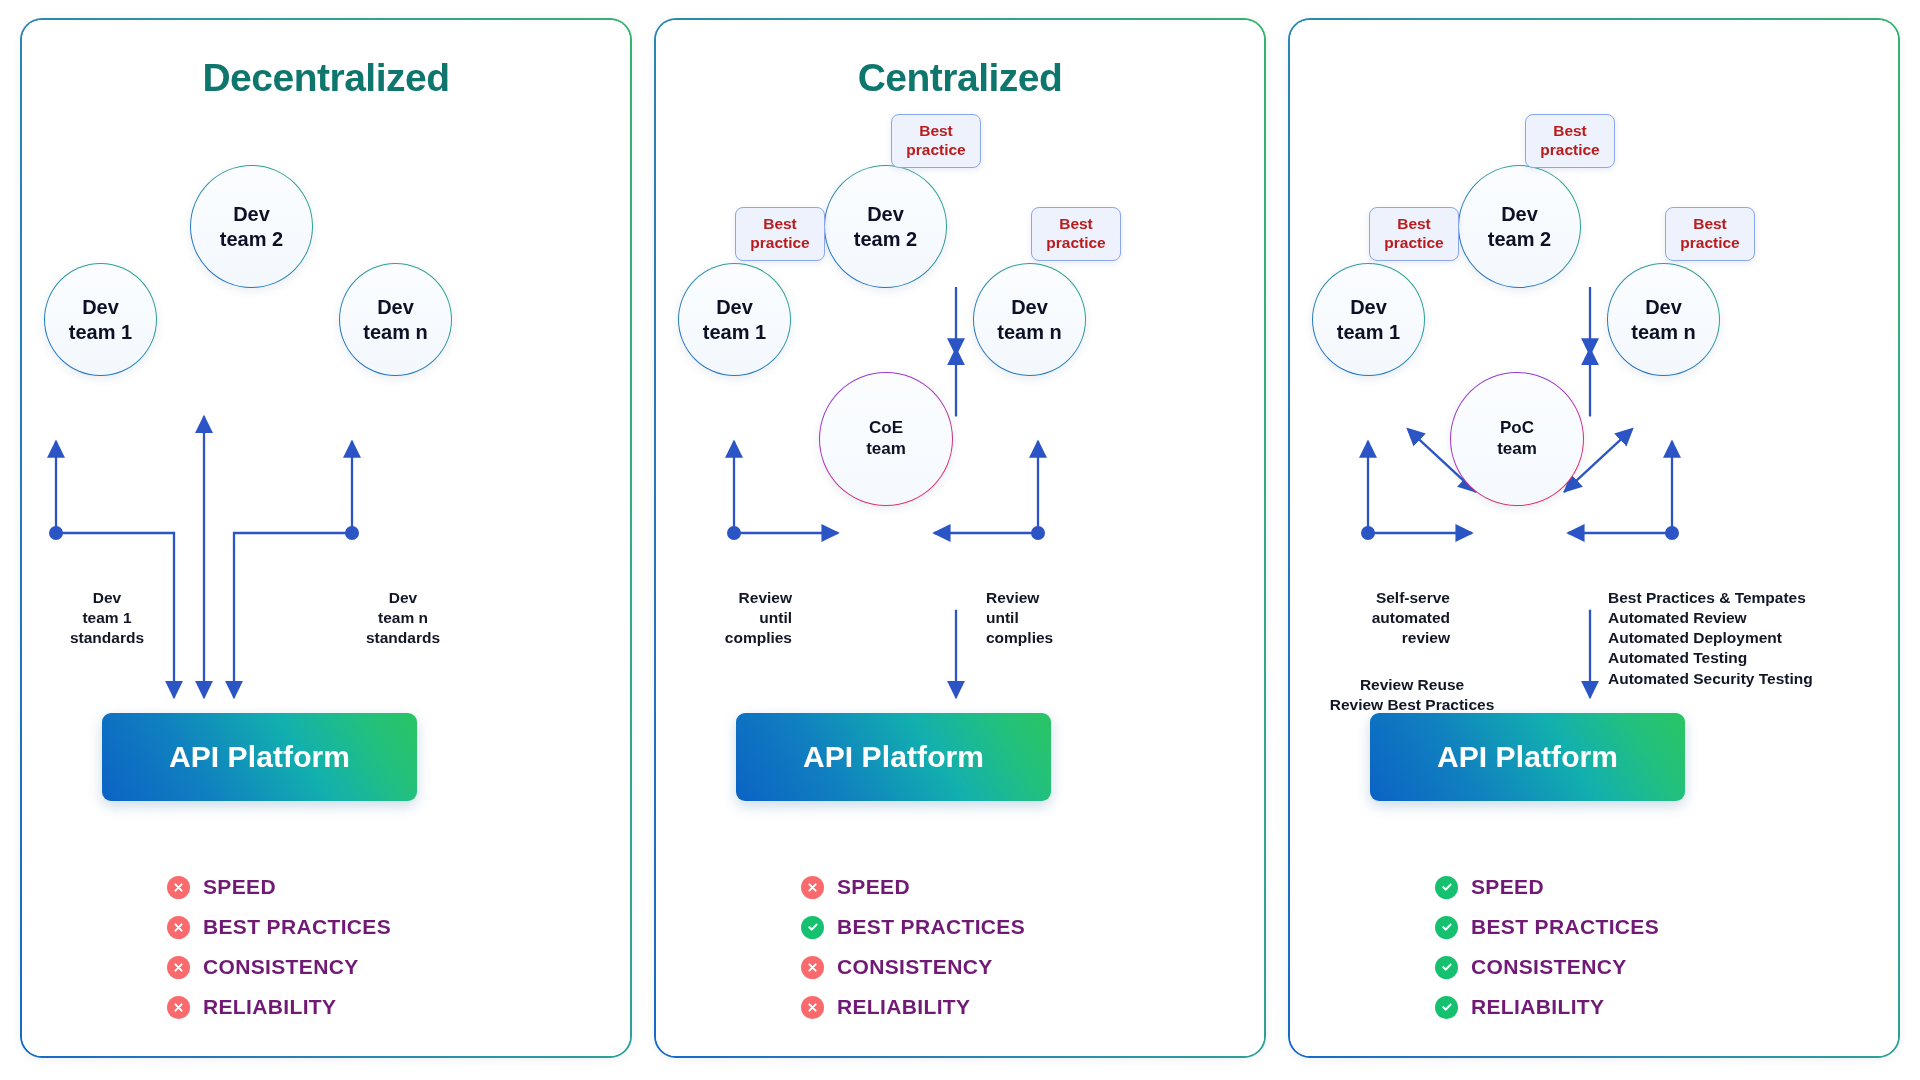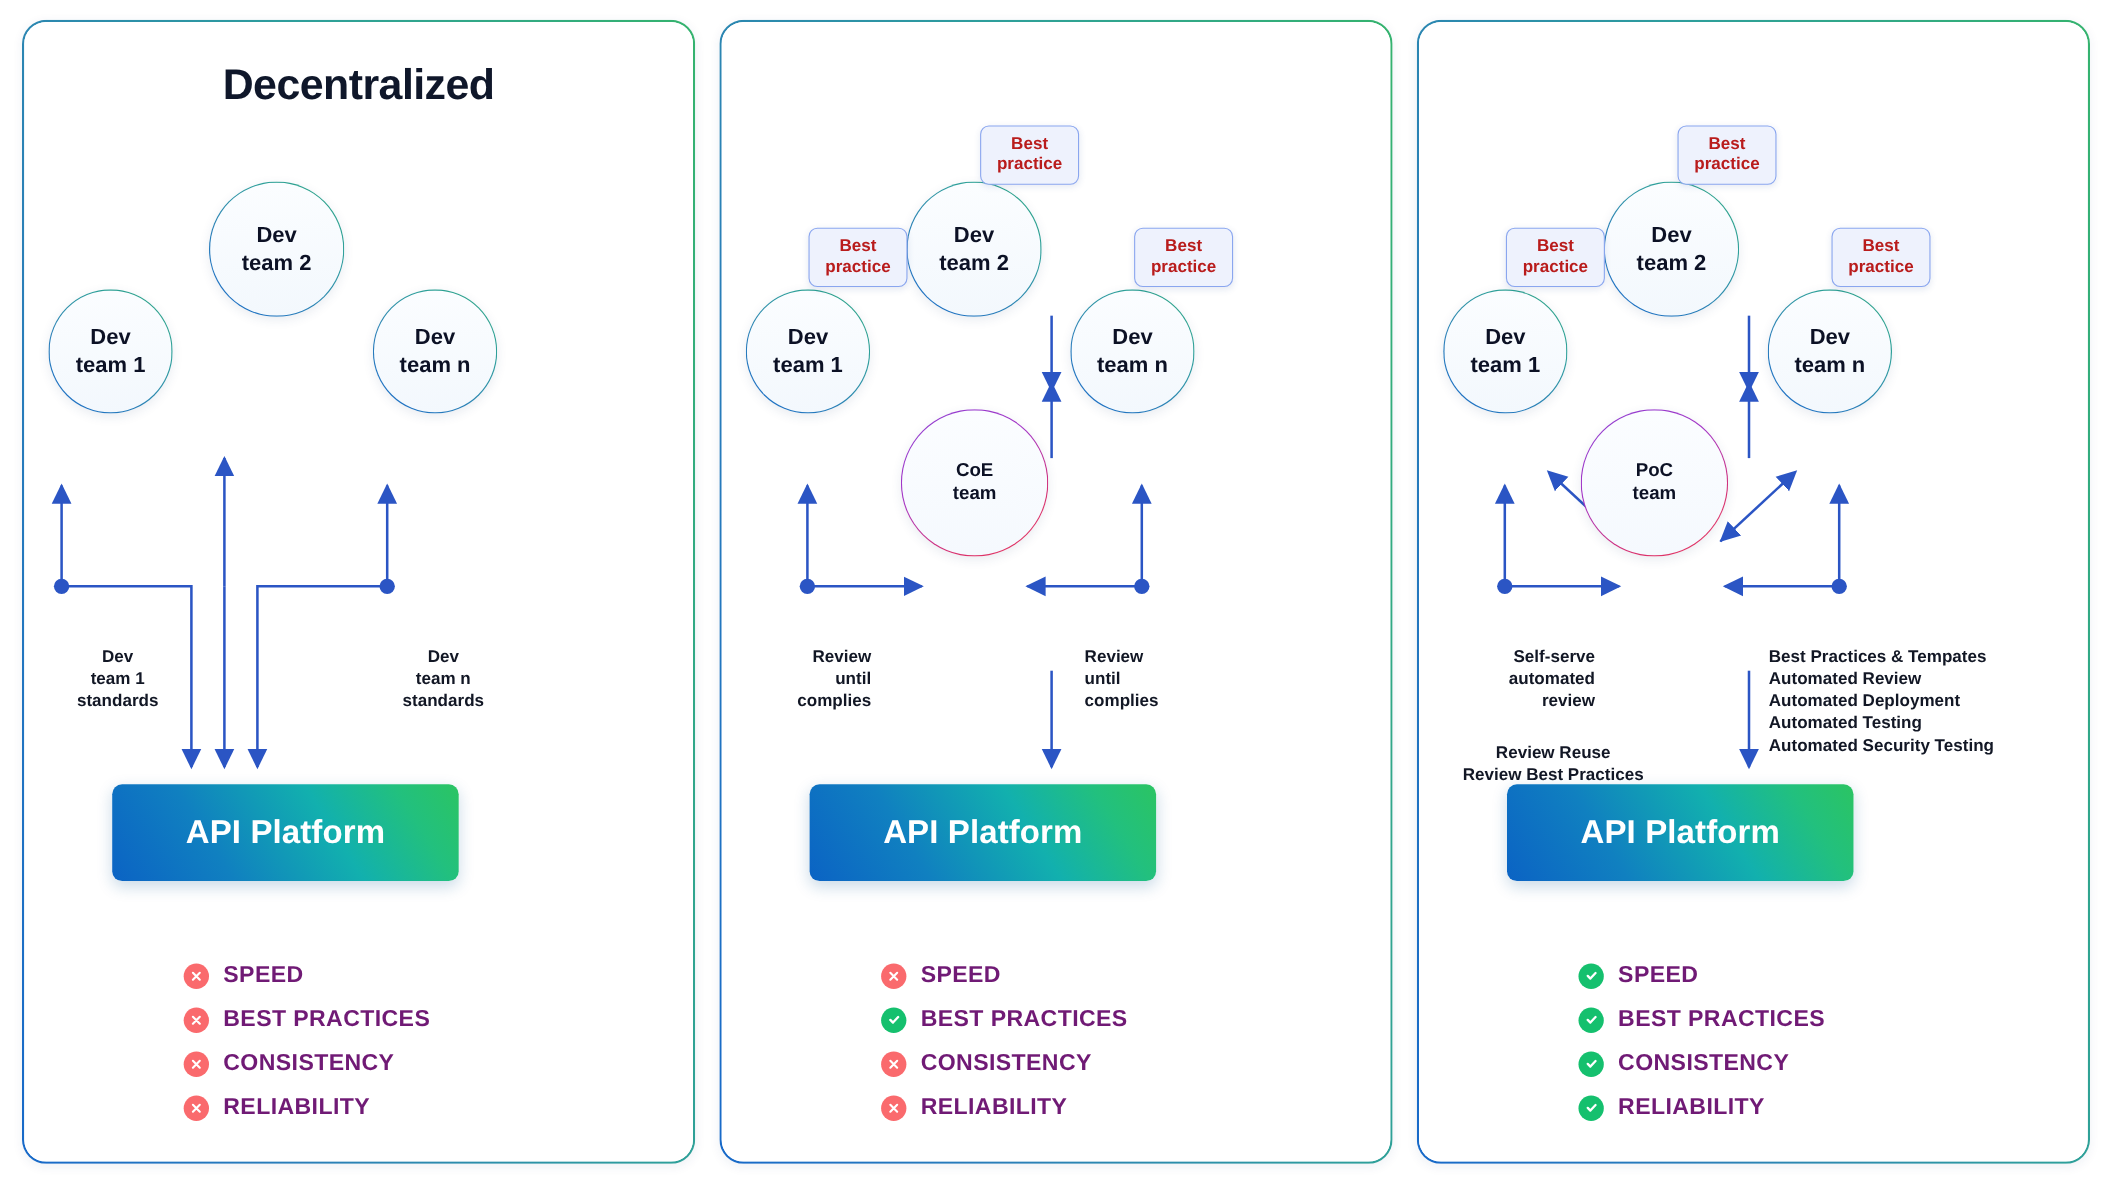--- a/index.html
+++ b/index.html
@@ -45,21 +45,21 @@
 
   .panel-title {
     position: absolute;
     top: 36px;
     left: 0;
     width: 100%;
     text-align: center;
     font-size: 39px;
     font-weight: 700;
     letter-spacing: -0.5px;
-    color: #0f172a;
+    color: #0f766e;
   }
 
   
   .diagram {
     position: absolute;
     inset: 0;
     width: 100%;
     height: 100%;
   }
 
@@ -249,20 +249,21 @@
               </svg>
             </span>
           <span class="status-label">RELIABILITY</span>
         </div>
       </div>
     </div>
   </div>
 
   <div class="panel">
     <div class="panel-inner">
+      <div class="panel-title">Centralized</div>
 
       <svg class="diagram" viewBox="0 0 608 1040" preserveAspectRatio="none">
         <defs>
           <marker id="ah2" markerWidth="9" markerHeight="9" refX="7.2" refY="4.5" orient="auto">
             <path d="M0,0.6 L8,4.5 L0,8.4 z" fill="#2b55c4"></path>
           </marker>
         </defs>
         <g stroke="#2b55c4" stroke-width="2.3" fill="none">
           <line x1="78" y1="515" x2="78" y2="423" marker-end="url(#ah2)"></line>
           <line x1="78" y1="515" x2="182" y2="515" marker-end="url(#ah2)"></line>
@@ -380,21 +381,21 @@
       <div class="node-circle" style="left:22px; top:243px; width:113px; height:113px;">
         <span><span>Dev</span><br><span>team 1</span></span>
       </div>
       <div class="node-circle" style="left:168px; top:145px; width:123px; height:123px;">
         <span><span>Dev</span><br><span>team 2</span></span>
       </div>
       <div class="node-circle" style="left:317px; top:243px; width:113px; height:113px;">
         <span><span>Dev</span><br><span>team n</span></span>
       </div>
 
-      <div class="node-circle center" style="left:147px; top:352px; width:134px; height:134px;">
+      <div class="node-circle center" style="left:160px; top:352px; width:134px; height:134px;">
         <span><span>PoC</span><br><span>team</span></span>
       </div>
 
       <div class="bp-chip" style="left:79px; top:187px; width:90px; height:54px;">
         <span><span>Best</span><br><span>practice</span></span>
       </div>
       <div class="bp-chip" style="left:235px; top:94px; width:90px; height:54px;">
         <span><span>Best</span><br><span>practice</span></span>
       </div>
       <div class="bp-chip" style="left:375px; top:187px; width:90px; height:54px;">

